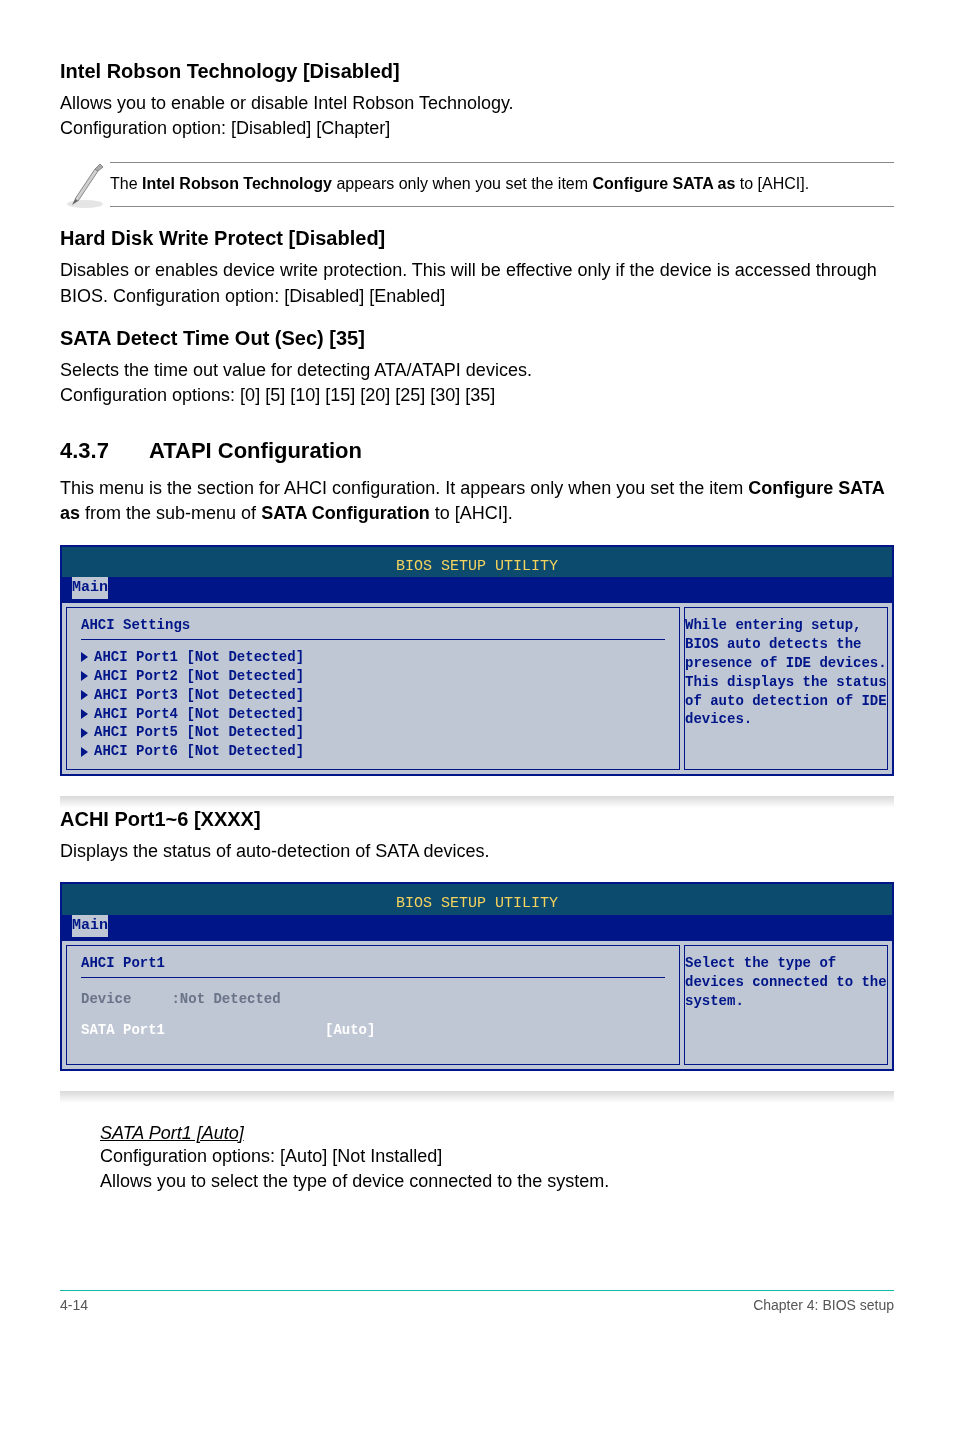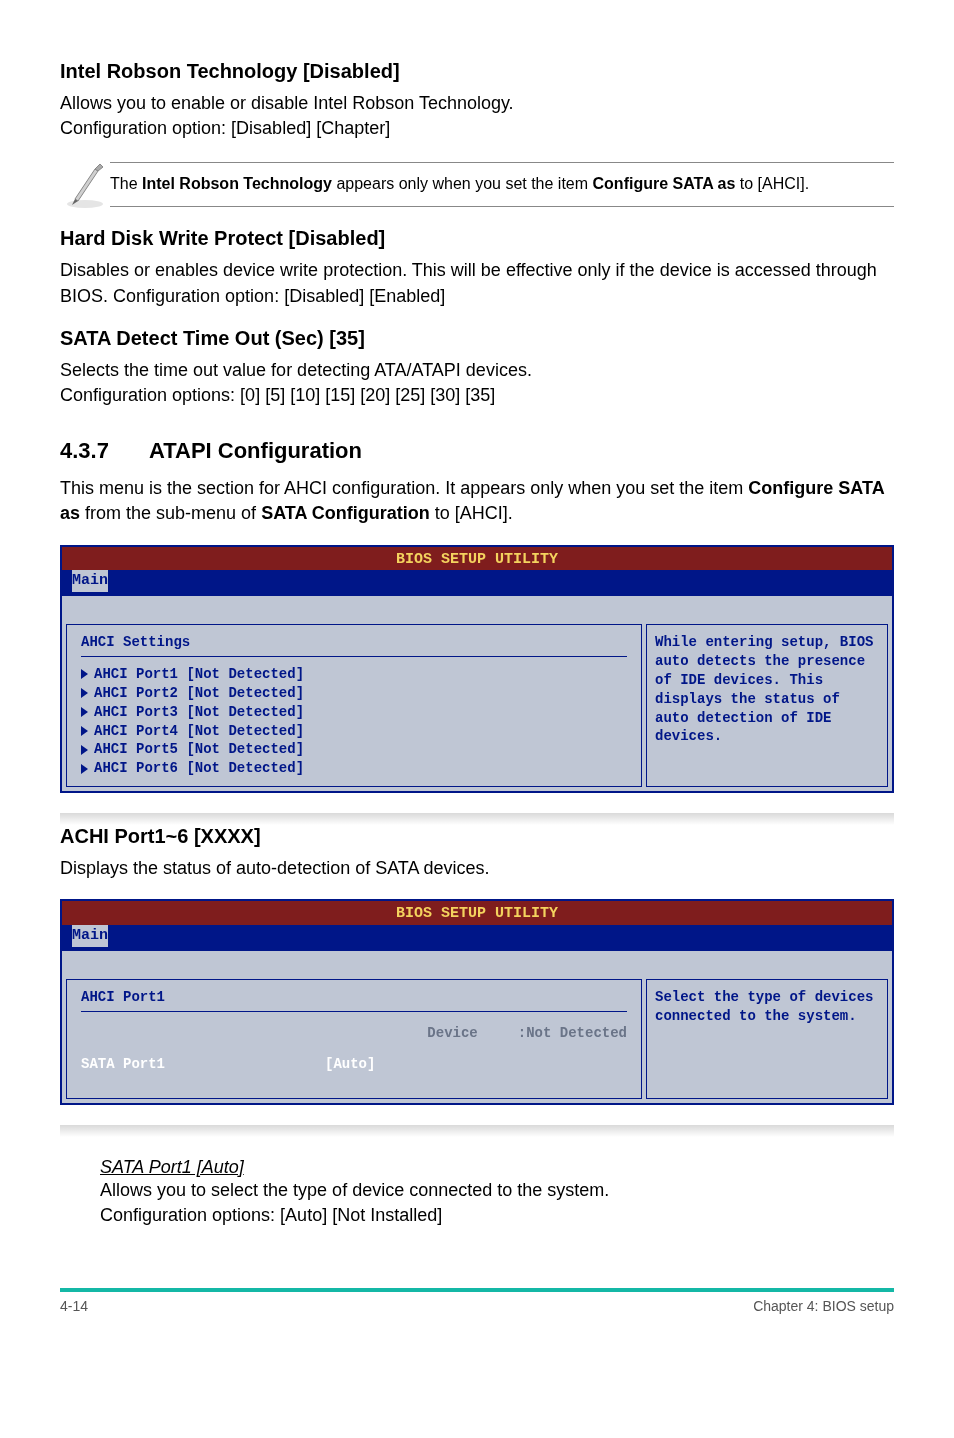--- a/index.html
+++ b/index.html
@@ -59,42 +59,41 @@
       margin: 10px 0 20px 0;
       border-radius: 0;
       overflow: hidden;
       border: 2px solid #001688;
       background: #bfc6d4;
       font-family: "Courier New", monospace;
       font-size: 14px;
       line-height: 1.35;
     }
     .bios-title {
-      background: #7f1d1d;
+      background: #0c4a6e;
       color: #f4d35e;
-      font-weight: bold;
+      font-weight: normal;
       text-align: center;
-      padding: 3px 0 0 0;
+      padding: 10px 0 0 0;
       font-size: 15px;
     }
     .bios-tabs {
       background: #001688;
       padding: 0 10px 4px 10px;
     }
     .bios-tab {
       display: inline-block;
       background: #bfc6d4;
       color: #001688;
       font-weight: bold;
       padding: 1px 0;
       font-size: 15px;
     }
     .bios-body {
       display: flex;
-      margin-top: 24px;
     }
     .bios-left {
       flex: 1;
       border: 1px solid #001688;
       margin: 4px;
       padding: 8px 14px;
       color: #001688;
       min-height: 100px;
     }
     .bios-left-title {
@@ -111,24 +110,24 @@
       display: inline-block;
       width: 0;
       height: 0;
       border-top: 5px solid transparent;
       border-bottom: 5px solid transparent;
       border-left: 7px solid #001688;
       margin-right: 6px;
       vertical-align: middle;
     }
     .bios-right {
-      width: 242px;
+      width: 204px;
       border: 1px solid #001688;
       margin: 4px 4px 4px 0;
-      padding: 8px 8px;
+      padding: 8px 0;
       color: #001688;
       font-weight: bold;
     }
     .bios-left .muted {
       color: #6a7488;
       font-weight: bold;
     }
     .bios-left .white {
       color: #fff;
       font-weight: bold;
@@ -146,22 +145,22 @@
     .indented {
       margin-left: 40px;
       font-size: 18px;
       line-height: 1.4;
     }
     .footer {
       display: flex;
       justify-content: space-between;
       font-size: 14px;
       color: #555;
-      margin-top: 60px;
-      border-top: 4px solid #14b8a6;
+      margin-top: 96px;
+      border-top: 1px solid #14b8a6;
       padding-top: 6px;
     }
   </style>
 </head>
 <body>
 
 <h2>Intel Robson Technology [Disabled]</h2>
 <p style="white-space: pre-line;">Allows you to enable or disable Intel Robson Technology.
 Configuration option: [Disabled] [Chapter]</p>
 
@@ -220,34 +219,34 @@
 <p>Displays the status of auto-detection of SATA devices.</p>
 
 <div class="bios-window">
   <div class="bios-title">BIOS SETUP UTILITY</div>
   <div class="bios-tabs">
     <span class="bios-tab">Main</span>
   </div>
   <div class="bios-body">
     <div class="bios-left" style="min-height:120px;">
       <div class="bios-left-title">AHCI Port1</div>
-      <div style="padding:4px 0;text-align:right;">
+      <div style="padding:4px 0;">
         <span class="muted">Device</span><span class="muted" style="padding-left:40px;">:Not Detected</span>
       </div>
       <div style="padding:8px 0;">
         <span class="white">SATA Port1</span><span class="white" style="padding-left:160px;">[Auto]</span>
       </div>
     </div>
     <div class="bios-right">Select the type of devices connected to the system.</div>
   </div>
 </div>
 <div class="bios-shadow"></div>
 
 <div style="margin-top:20px;">
   <div class="subheading">SATA Port1 [Auto]</div>
+  <div class="indented">Configuration options: [Auto] [Not Installed]</div>
   <div class="indented">Allows you to select the type of device connected to the system.</div>
-  <div class="indented">Configuration options: [Auto] [Not Installed]</div>
 </div>
 
 <div class="footer">
   <span>4-14</span>
   <span>Chapter 4: BIOS setup</span>
 </div>
 
 </body></html>

